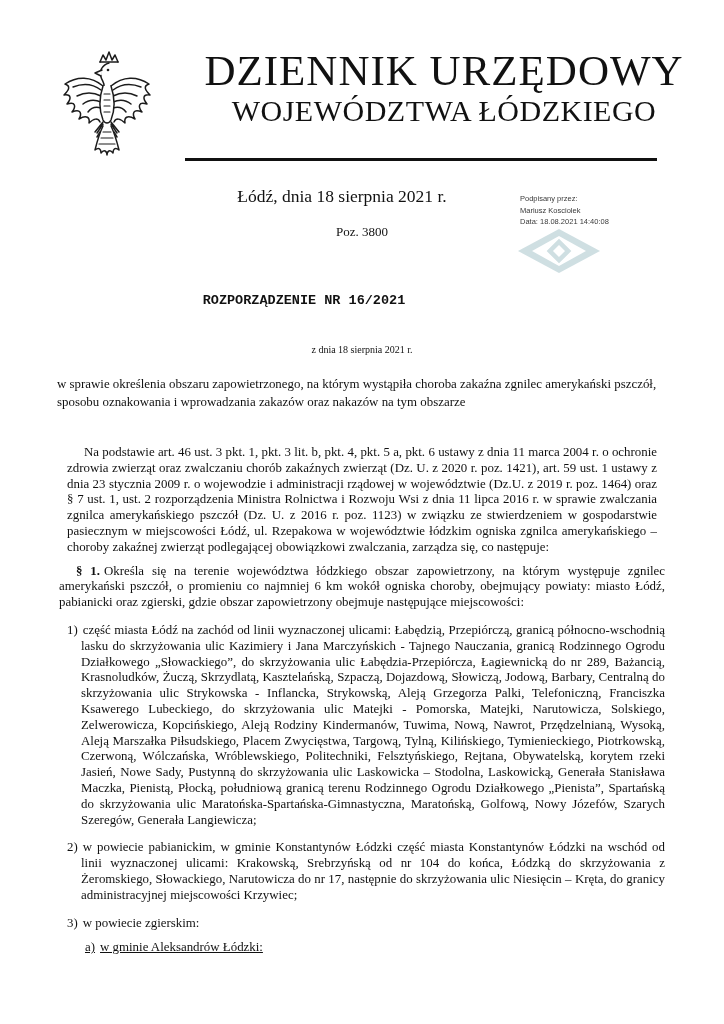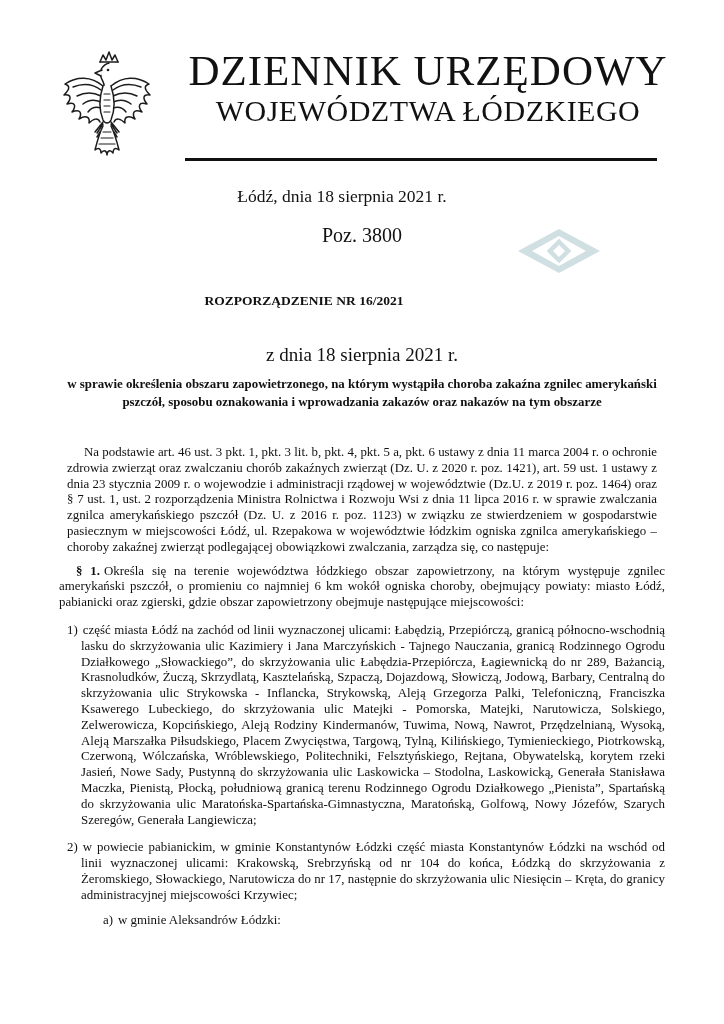--- a/index.html
+++ b/index.html
@@ -7,46 +7,46 @@
     position:relative;
     width:724px;height:1024px;
     margin:0 auto;
     background:#ffffff;
     font-family:"Liberation Serif", serif;
     color:#111;
     overflow:hidden;
   }
   
   .emblem{position:absolute;left:57px;top:50px;width:100px;height:110px;}
-  .masthead{position:absolute;left:160px;top:48px;width:536px;text-align:center;}
+  .masthead{position:absolute;left:176px;top:48px;width:536px;text-align:center;}
   .masthead-line1{font-size:43px;line-height:1.08;letter-spacing:1px;white-space:nowrap;}
   .masthead-line2{font-size:30px;line-height:1.1;letter-spacing:0.5px;white-space:nowrap;}
   .masthead-rule{position:absolute;left:185px;top:158px;width:472px;height:2.5px;background:#111;}
   
   .place-date{position:absolute;left:0;top:186px;width:684px;text-align:center;font-size:17.5px;}
-  .poz{position:absolute;left:0;top:224px;width:724px;text-align:center;font-size:20px;}
+  .poz{position:absolute;left:0;top:224px;width:724px;text-align:center;font-size:13px;}
   
   .signature{position:absolute;left:520px;top:193px;width:170px;
     font-family:"Liberation Sans", sans-serif;font-size:7.5px;line-height:1.55;color:#3a3a3a;}
   .watermark{position:absolute;left:518px;top:229px;width:82px;height:44px;}
   
   .act-title{position:absolute;left:0;top:293px;width:608px;text-align:center;
-    font-weight:bold;font-size:13.5px;line-height:1.2;}
-  .act-date{position:absolute;left:0;top:344px;width:724px;text-align:center;font-size:19px;}
-  .act-subject{position:absolute;left:57px;top:376px;width:610px;text-align:center;
-    font-weight:bold;font-size:12.9px;line-height:1.38;}
+    font-weight:bold;font-size:13.5px;line-height:1.2;font-family:Liberation Mono, monospace;}
+  .act-date{position:absolute;left:0;top:344px;width:724px;text-align:center;font-size:10px;}
+  .act-subject{position:absolute;left:57px;top:376px;width:610px;text-align:left;
+    font-weight:normal;font-size:12.9px;line-height:1.38;}
   
   .body-text{position:absolute;left:59px;top:437px;width:606px;
     font-size:12.9px;line-height:15.8px;text-align:justify;}
   .preamble{text-indent:17px;margin:8px;}
   .par1{margin-top:2px;text-indent:17px;}
   .par1 .par-label{font-weight:bold;padding-right:4px;}
   .item{margin-top:12px;padding-left:16px;text-indent:-14px;margin-left:6px;}
   .mk{padding-right:5px;}
-  .subitem{margin-top:9px;margin-left:44px;padding-left:0;text-indent:0;}
+  .subitem{margin-top:9px;margin-left:26px;padding-left:0;text-indent:0;text-decoration:underline;}
 </style>
 </head>
 <body>
 
 <div class="page">
 
   <div class="emblem">
     <svg viewBox="0 0 100 110" width="100" height="110" fill="none" stroke="#1c1c1c" stroke-width="1.5" stroke-linecap="round" stroke-linejoin="round">
 
       <path d="M43,12 l3,-7 3,5 3,-8 3,8 3,-5 3,7" fill="#fff"></path>
@@ -81,20 +81,25 @@
 
   <div class="masthead">
     <div class="masthead-line1">DZIENNIK URZĘDOWY</div>
     <div class="masthead-line2">WOJEWÓDZTWA ŁÓDZKIEGO</div>
   </div>
   <div class="masthead-rule"></div>
 
   <div class="place-date">Łódź, dnia 18 sierpnia 2021 r.</div>
   <div class="poz">Poz. 3800</div>
 
+  <div class="signature">
+    <div>Podpisany przez:</div>
+    <div>Mariusz Kosciolek</div>
+    <div>Data: 18.08.2021 14:40:08</div>
+  </div>
   <div class="watermark">
     <svg width="82" height="44" viewBox="0 0 82 44">
       <polygon points="41,0 82,22 41,44 0,22" fill="#cfdfe2"></polygon>
       <polygon points="41,7 68,22 41,37 14,22" fill="#ffffff"></polygon>
       <rect x="34.5" y="15.5" width="13" height="13" transform="rotate(45 41 22)" fill="#ffffff" stroke="#cfdfe2" stroke-width="4.5"></rect>
     </svg>
   </div>
 
   <div class="act-title">
     <div>ROZPORZĄDZENIE NR 16/2021</div>
@@ -110,19 +115,22 @@
     </div>
 
     <div class="item">
       <span class="mk">1)</span><span>część miasta Łódź na zachód od linii wyznaczonej ulicami: Łabędzią, Przepiórczą, granicą północno-wschodnią lasku do skrzyżowania ulic Kazimiery i Jana Marczyńskich - Tajnego Nauczania, granicą Rodzinnego Ogrodu Działkowego „Słowackiego”, do skrzyżowania ulic Łabędzia-Przepiórcza, Łagiewnicką do nr 289, Bażancią, Krasnoludków, Żuczą, Skrzydlatą, Kasztelańską, Szpaczą, Dojazdową, Słowiczą, Jodową, Barbary, Centralną do skrzyżowania ulic Strykowska - Inflancka, Strykowską, Aleją Grzegorza Palki, Telefoniczną, Franciszka Ksawerego Lubeckiego, do skrzyżowania ulic Matejki - Pomorska, Matejki, Narutowicza, Solskiego, Zelwerowicza, Kopcińskiego, Aleją Rodziny Kindermanów, Tuwima, Nową, Nawrot, Przędzelnianą, Wysoką, Aleją Marszałka Piłsudskiego, Placem Zwycięstwa, Targową, Tylną, Kilińskiego, Tymienieckiego, Piotrkowską, Czerwoną, Wólczańska, Wróblewskiego, Politechniki, Felsztyńskiego, Rejtana, Obywatelską, korytem rzeki Jasień, Nowe Sady, Pustynną do skrzyżowania ulic Laskowicka – Stodolna, Laskowicką, Generała Stanisława Maczka, Pienistą, Płocką, południową granicą terenu Rodzinnego Ogrodu Działkowego „Pienista”, Spartańską do skrzyżowania ulic Maratońska-Spartańska-Gimnastyczna, Maratońską, Golfową, Nowy Józefów, Szarych Szeregów, Generała Langiewicza;</span>
     </div>
 
     <div class="item">
       <span class="mk">2)</span><span>w powiecie pabianickim, w gminie Konstantynów Łódzki część miasta Konstantynów Łódzki na wschód od linii wyznaczonej ulicami: Krakowską, Srebrzyńską od nr 104 do końca, Łódzką do skrzyżowania z Żeromskiego, Słowackiego, Narutowicza do nr 17, następnie do skrzyżowania ulic Niesięcin – Kręta, do granicy administracyjnej miejscowości Krzywiec;</span>
     </div>
 
+    <div class="item">
+      <span class="mk">3)</span><span>w powiecie zgierskim:</span>
+    </div>
 
     <div class="subitem">
       <span class="mk">a)</span><span>w gminie Aleksandrów Łódzki:</span>
     </div>
   </div>
 
 </div>
 
 </body></html>

